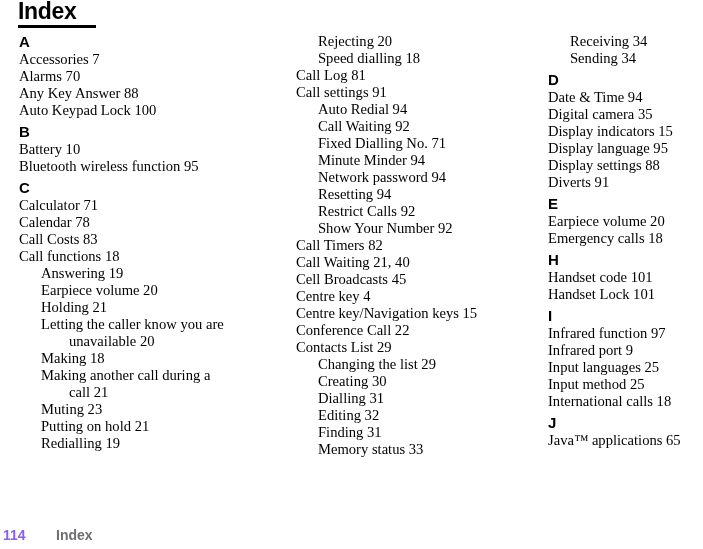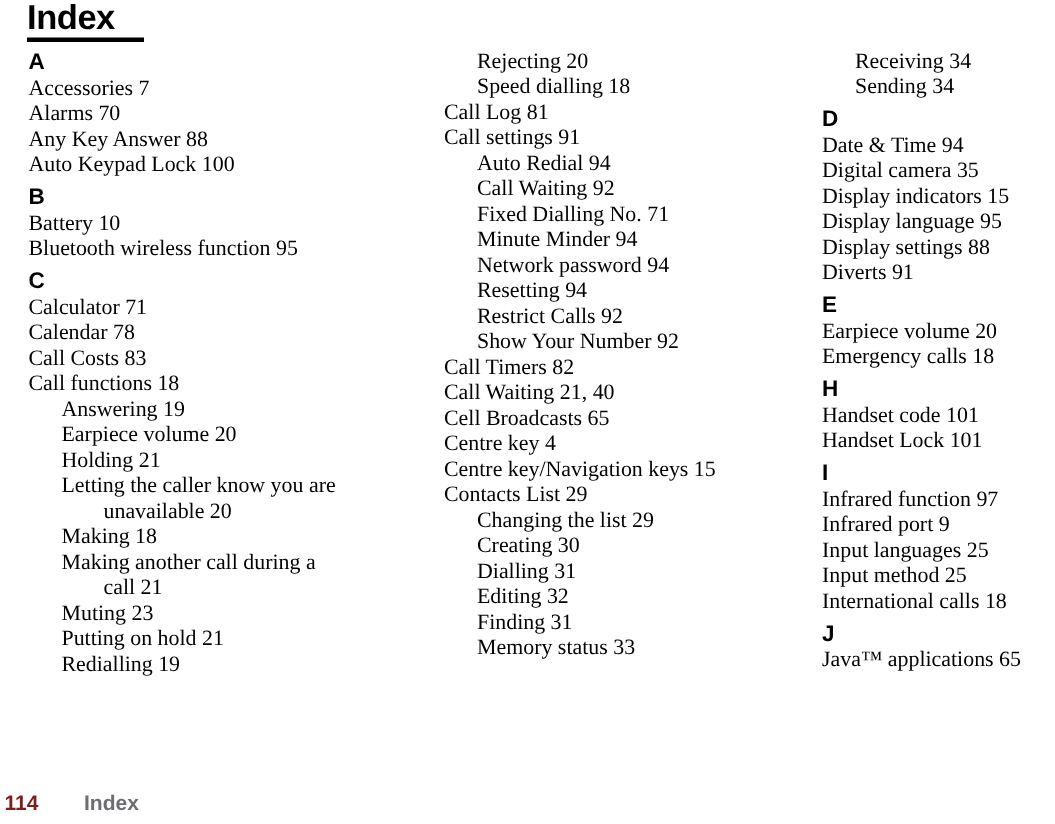--- a/index.html
+++ b/index.html
@@ -97,21 +97,21 @@
     height: 20px;
   }
   #footer-page-number {
     position: absolute;
     left: 3px;
     top: 0;
     font-family: "Liberation Sans", sans-serif;
     font-weight: bold;
     font-size: 14px;
     line-height: 17px;
-    color: #7f1d1d;
+    color: #8b5cf6;
   }
   #footer-section-label {
     position: absolute;
     left: 56px;
     top: 0;
     font-family: "Liberation Sans", sans-serif;
     font-weight: bold;
     font-size: 14px;
     line-height: 17px;
     color: #6d6e71;
@@ -158,23 +158,24 @@
       <div class="entry level-1">Auto Redial 94</div>
       <div class="entry level-1">Call Waiting 92</div>
       <div class="entry level-1">Fixed Dialling No. 71</div>
       <div class="entry level-1">Minute Minder 94</div>
       <div class="entry level-1">Network password 94</div>
       <div class="entry level-1">Resetting 94</div>
       <div class="entry level-1">Restrict Calls 92</div>
       <div class="entry level-1">Show Your Number 92</div>
       <div class="entry level-0">Call Timers 82</div>
       <div class="entry level-0">Call Waiting 21, 40</div>
-      <div class="entry level-0">Cell Broadcasts 65</div>
+      <div class="entry level-0">Cell Broadcasts 45</div>
       <div class="entry level-0">Centre key 4</div>
       <div class="entry level-0">Centre key/Navigation keys 15</div>
+      <div class="entry level-0">Conference Call 22</div>
       <div class="entry level-0">Contacts List 29</div>
       <div class="entry level-1">Changing the list 29</div>
       <div class="entry level-1">Creating 30</div>
       <div class="entry level-1">Dialling 31</div>
       <div class="entry level-1">Editing 32</div>
       <div class="entry level-1">Finding 31</div>
       <div class="entry level-1">Memory status 33</div>
     </div>
   <div class="column" id="col-3">
       <div class="entry level-1">Receiving 34</div>

